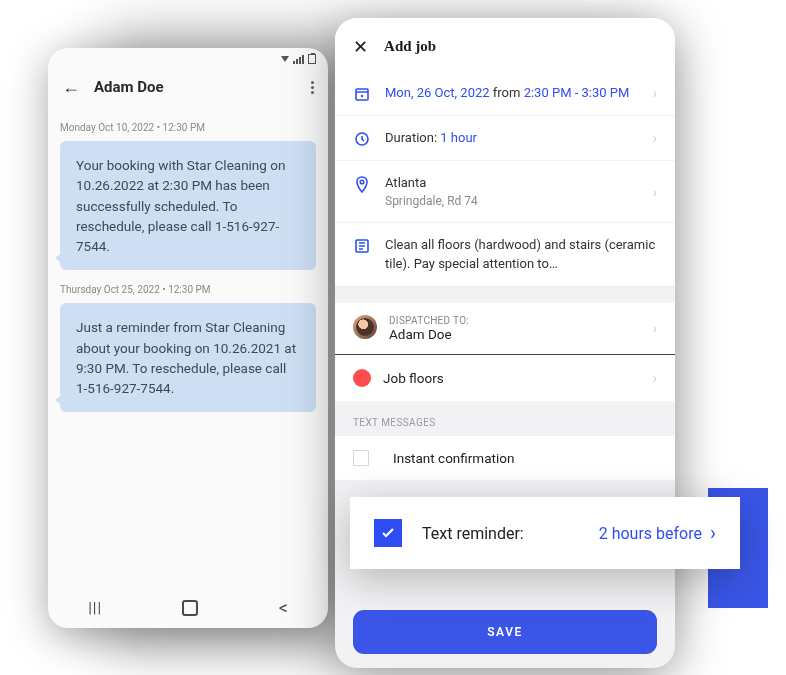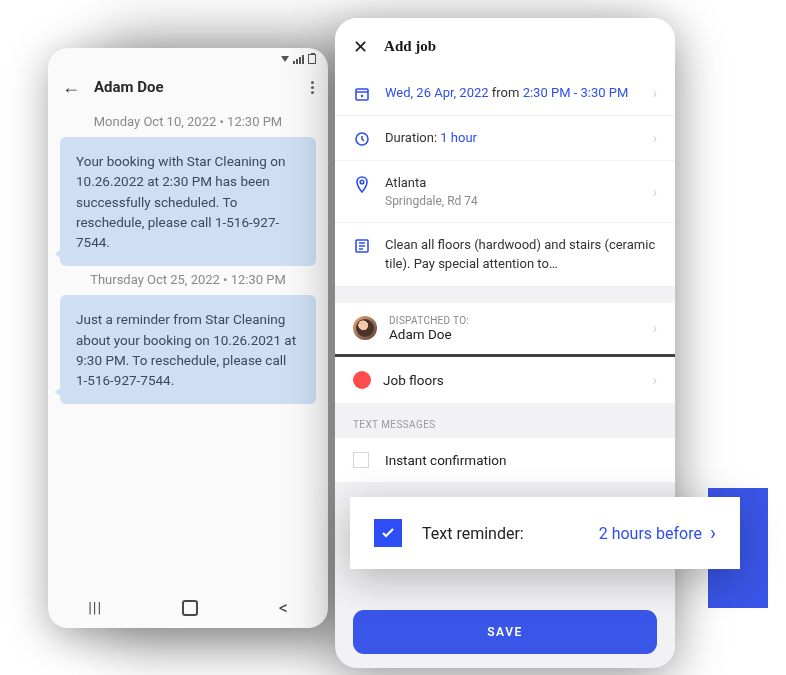--- a/index.html
+++ b/index.html
@@ -45,21 +45,21 @@
   .batt{width:8px;height:10px;border:1px solid #555;position:relative}
   .batt::after{content:'';position:absolute;top:-2px;left:2px;width:4px;height:1px;background:#555}
   .chat-header {
     display:flex; align-items:center; padding: 10px 14px; gap:14px;
   }
   .back-arrow { font-size:18px; color:#333; cursor:pointer;}
   .chat-title { font-weight:700; font-size:15px; color:#2a2a2a; flex:1;}
   .kebab { color:#666; font-size:16px; line-height:4px; letter-spacing:0; display:flex; flex-direction:column; gap:2px;}
   .kebab span{width:3px;height:3px;background:#666;border-radius:50%;}
   .chat-body { flex:1; padding: 0 12px; overflow:hidden;}
-  .msg-time { text-align:center; font-size:13px; color:#8a8a8a; margin: 6px 0 8px;}
+  .msg-time { font-size:10px; color:#8a8a8a; margin: 14px 0 8px;}
   .bubble {
     background:#cedff4; color:#3c4a5b; padding:14px 16px; border-radius:6px;
     font-size:13.5px; line-height:1.5; position:relative; margin-bottom:6px;margin-top:6px;
   }
   .bubble::after{
     content:''; position:absolute; left:-5px; bottom:6px;
     width:0;height:0;border-top:6px solid transparent;border-bottom:6px solid transparent;
     border-right:8px solid #cedff4;
   }
   .navbar {
@@ -95,30 +95,30 @@
     display:flex; align-items:flex-start; gap:14px; padding:13px 18px;
     position:relative; border-bottom:1px solid #f1f0f3;
   }
   .row:last-child{border-bottom:none;}
   .row-ico { width:18px; flex-shrink:0; display:flex; justify-content:center; padding-top:2px;}
   .row-content { flex:1; font-size:13px; color:#333; line-height:1.4;}
   .row-content .hl { color:#2d4ef5; }
   .row-content .sub { color:#8a8a90; font-size:12px;}
   .chev { color:#cfcfd6; font-size:14px; align-self:center;}
   .gap { height:16px; background:#f2f2f4;}
-  .dispatch-row { display:flex; align-items:center; gap:12px; padding:12px 18px; border-bottom:3px solid #404040; background:#fff;}
+  .dispatch-row { display:flex; align-items:flex-start; gap:12px; padding:12px 18px; border-bottom:1px solid #404040; background:#fff;}
   .avatar{width:24px;height:24px;border-radius:50%;background:linear-gradient(135deg,#e8a87c,#5d4037);position:relative;flex-shrink:0;}
   .avatar::after{content:'';position:absolute;inset:3px;border-radius:50%;background:radial-gradient(circle at 40% 35%,#f5c9a8 30%,#4a342a 31%);}
   .dispatch-txt{flex:1;}
   .dispatch-txt .lbl{font-size:10px;color:#888;letter-spacing:.3px;}
   .dispatch-txt .val{font-size:13.5px;color:#222;}
   .color-row{display:flex;align-items:center;gap:12px;padding:14px 18px;background:#fff;}
   .swatch{width:18px;height:18px;border-radius:50%;background:#ff4d4d;}
   .section-label{font-size:10px;color:#9a9aa0;letter-spacing:.4px;padding:16px 18px 8px;background:#f2f2f4;}
-  .check-row{display:flex;align-items:center;gap:16px;padding:14px 18px;background:#fff;border-bottom:1px solid #f1f0f3;}
+  .check-row{display:flex;align-items:center;gap:24px;padding:14px 18px;background:#fff;border-bottom:1px solid #f1f0f3;}
   .cbox{width:16px;height:16px;border:1.5px solid #d6d6dc;}
   .save-btn{
     margin:14px 18px; background:#3a56e8; color:#fff; text-align:center;
     padding:15px; font-size:12px; letter-spacing:1.5px; border-radius:11px;
     font-weight:600; cursor:pointer;
   }
   
   .blue-box{
     position:absolute; right:18px; top:488px; width:60px; height:120px;
     background:#3a56e8; z-index:1;
@@ -185,21 +185,21 @@
   <div class="card">
     <div class="row">
       <div class="row-ico">
         <svg width="16" height="16" class="svg-ico">
             <rect x="2" y="3" width="12" height="11" rx="1"></rect>
             <path d="M2 6h12"></path>
             <circle cx="8" cy="10" r="1.2" fill="#2d4ef5" stroke="none"></circle>
           </svg>
       </div>
       <div class="row-content">
-        <span class="hl">Wed, 26 Apr, 2022</span><span> from </span><span class="hl">2:30 PM - 3:30 PM</span>
+        <span class="hl">Mon, 26 Oct, 2022</span><span> from </span><span class="hl">2:30 PM - 3:30 PM</span>
       </div>
       <div class="chev">›</div>
     </div>
     <div class="row">
       <div class="row-ico">
         <svg width="16" height="16" class="svg-ico">
             <circle cx="8" cy="8" r="6"></circle>
             <path d="M8 5v3l2 2"></path>
           </svg>
       </div>

